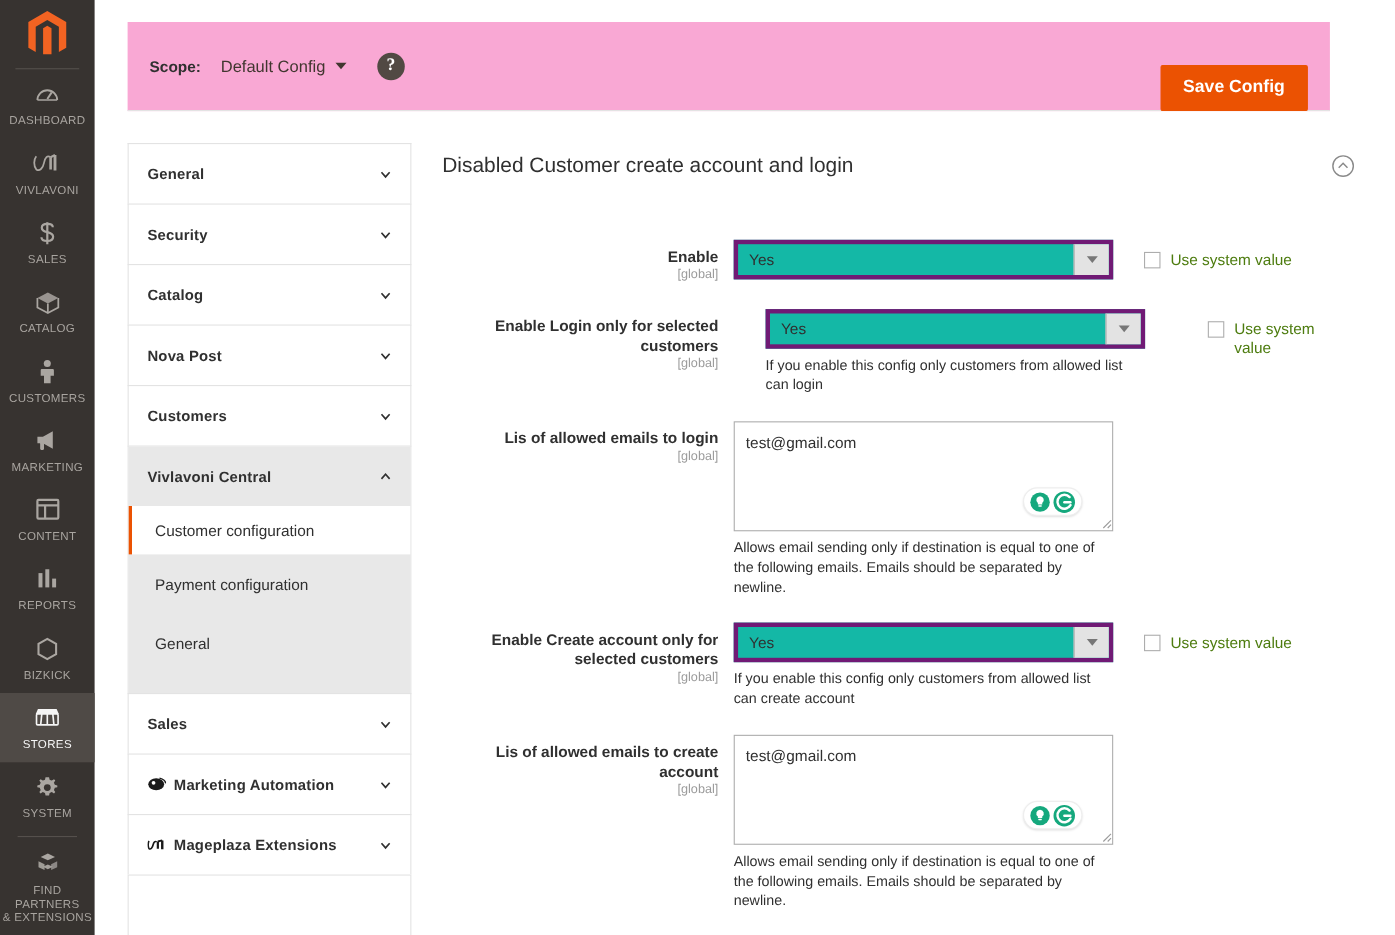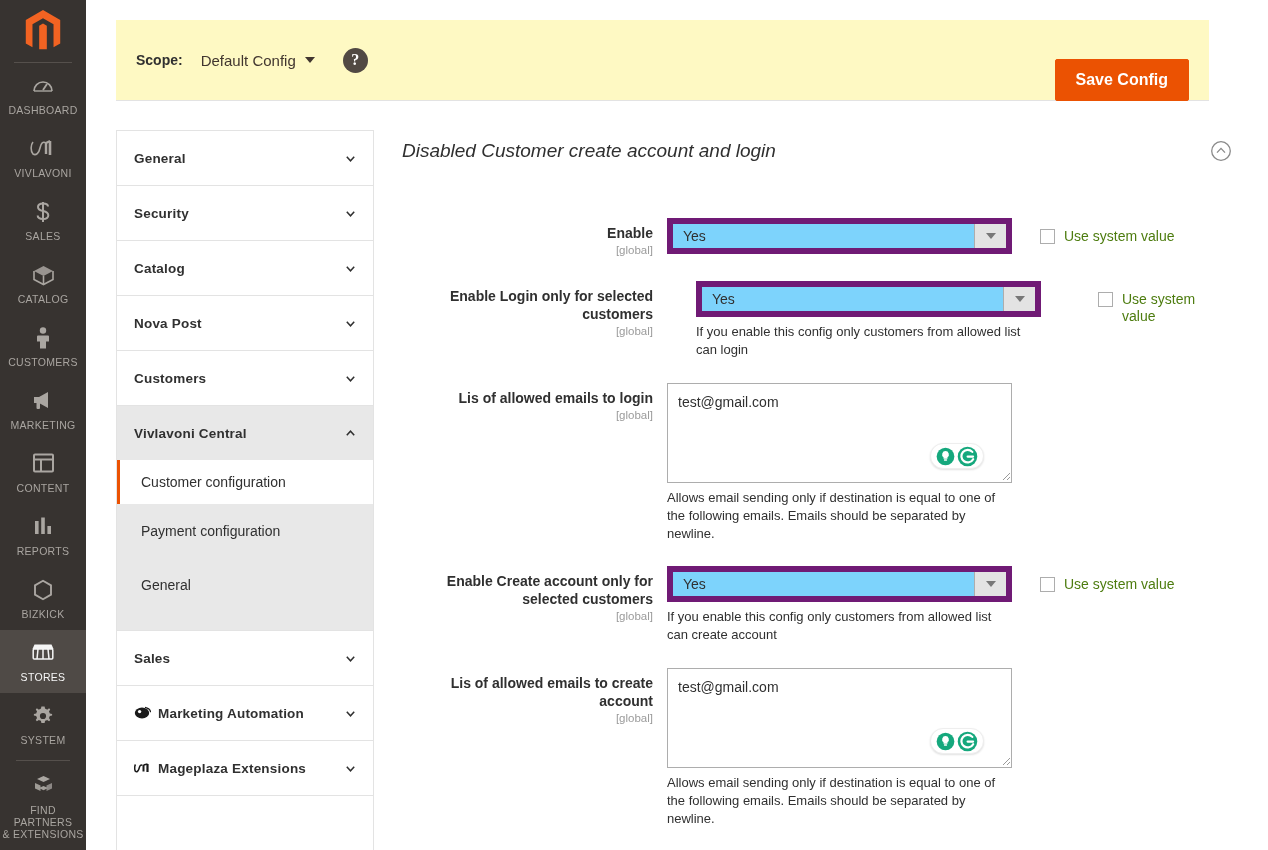--- a/index.html
+++ b/index.html
@@ -43,21 +43,21 @@
   .nav-label {
     display:block; font-size:10.5px; letter-spacing:.3px;
     color:#a9a5a0; line-height:12px; text-transform:uppercase;
   }
   .nav-item.active .nav-label { color:#f7f7f7; }
   .nav-sep { height:1px; background:#55504c; margin:4px 16px 2px; }
 
   
   #scopebar {
     position:absolute; left:116px; top:20px; width:1093px; height:81px;
-    background:#fef9c3; border-bottom:1px solid #e3e3e3;
+    background:#f9a8d4; border-bottom:1px solid #e3e3e3;
     display:flex; align-items:center;
   }
   #scopebar .scope-label {
     margin-left:20px; font-size:14px; font-weight:bold; color:#303030;
   }
   .scope-select {
     margin-left:18px; font-size:15px; color:#41362f;
     display:flex; align-items:center; cursor:pointer;
   }
   .scope-caret {
@@ -108,38 +108,38 @@
     font-weight:400;
   }
   .cm-child.spaced { padding-top:18px; padding-bottom:18px; }
 
   
   #content { position:absolute; left:402px; top:140px; width:830px; }
   .sect-header {
     display:flex; align-items:center; justify-content:space-between;
     padding-bottom:8px;
   }
-  .sect-title { font-size:19px; color:#303030; font-weight:400;font-style:italic; }
+  .sect-title { font-size:19px; color:#303030; font-weight:400; }
   .collapse-icon { width:22px;height:22px; cursor:pointer; }
 
   .field-row { display:flex; margin-top:23px; }
   .lbl-col {
     width:265px; flex:0 0 265px; text-align:right; padding-right:14px;
     padding-top:6px;
   }
   .lbl-main {
     font-size:14px; font-weight:bold; color:#303030; line-height:18px;
     display:block;
   }
   .lbl-scope { font-size:11.5px; color:#9b9b9b; display:block; margin-top:2px;}
   .ctl-col { width:345px; flex:0 0 345px; }
 
   .sel-wrap {
     position:relative; width:345px; height:36px;
-    border:6px solid #701a75; background:#7dd3fc; display:flex; align-items:center;
+    border:4px solid #701a75; background:#14b8a6; display:flex; align-items:center;
   }
   .sel-val { padding-left:10px; font-size:14px; color:#303030; }
   .sel-arrow {
     position:absolute; right:0; top:0; bottom:0; width:32px;
     background:#e3e3e3; border-left:1px solid #adadad;
     display:flex; align-items:center; justify-content:center;
   }
   .sel-arrow i {
     width:0;height:0;border-left:5px solid transparent;
     border-right:5px solid transparent;border-top:6px solid #777;

